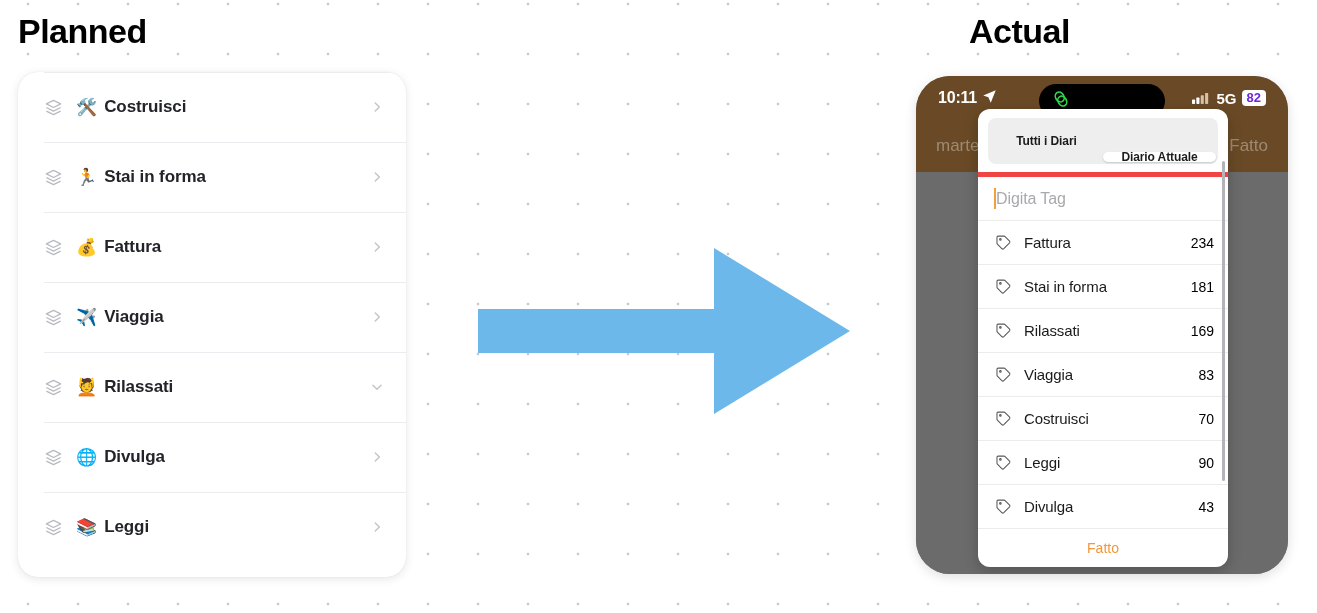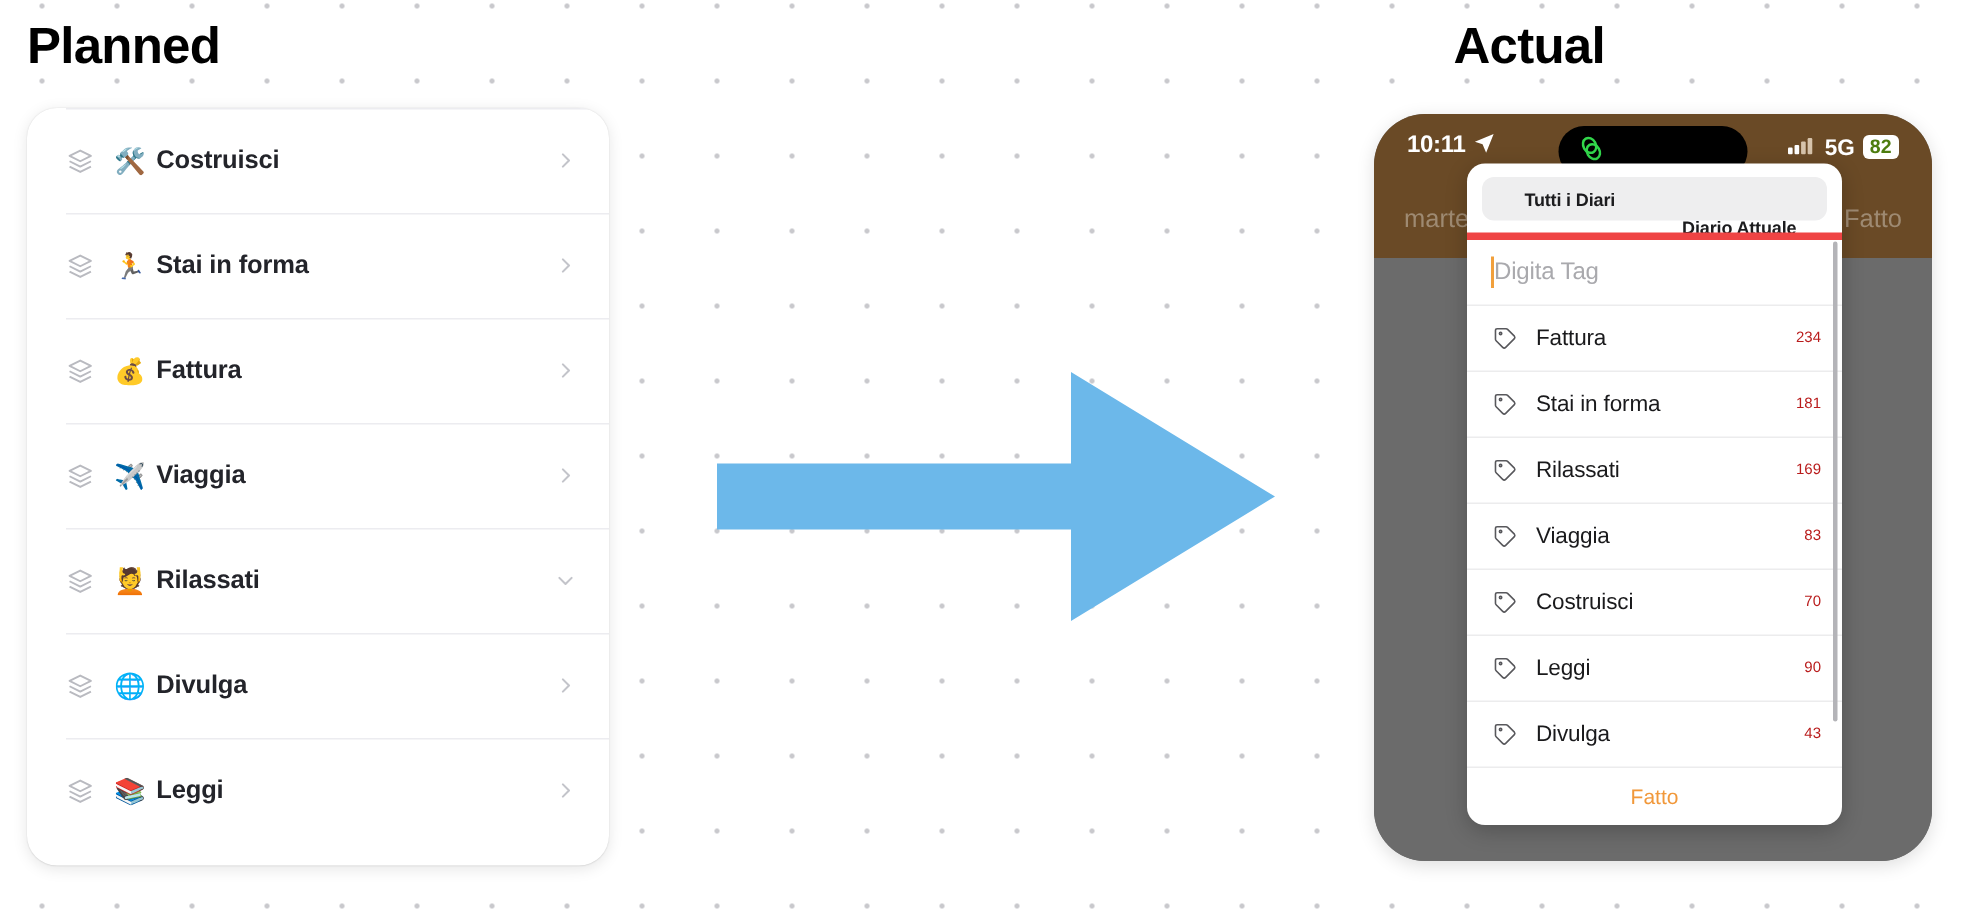--- a/index.html
+++ b/index.html
@@ -177,21 +177,21 @@
     background: #000000;
     border-radius: 18px;
     z-index: 4;
     display: flex;
     align-items: center;
     padding-left: 12px;
     box-sizing: border-box;
   }
   .battery-pill {
     background: #ffffff;
-    color: #4d7c0f;
+    color: #6d28d9;
     border-radius: 4px;
     padding: 1px 5px 1px 5px;
     font-size: 13px;
     font-weight: bold;
     line-height: 14px;
   }
   
   #navbar-date, #navbar-done {
     position: absolute;
     top: 60px;
@@ -210,21 +210,21 @@
     top: 33px;
     width: 250px;
     background: #ffffff;
     border-radius: 12px;
     box-shadow: 0 4px 14px rgba(0,0,0,0.22);
     z-index: 6;
     overflow: hidden;
   }
   #segmented-control {
     margin: 9px 10px 8px 10px;
-    height: 29px;
+    height: 46px;
     background: #eeeeef;
     border-radius: 8px;
     display: flex;
     padding: 2px;
     box-sizing: border-box;
   }
   .segment {
     flex: 1 1 50%;
     display: flex;
     align-items: center;
@@ -276,22 +276,22 @@
     margin-right: 12px;
     color: #58585c;
   }
   .tag-name {
     font-size: 15px;
     color: #1a1a1c;
     letter-spacing: -0.1px;
     flex: 1 1 auto;
   }
   .tag-count {
-    font-size: 10px;
-    color: #b91c1c;
+    font-size: 14px;
+    color: #000000;
   }
   #done-row {
     height: 38px;
     display: flex;
     align-items: center;
     justify-content: center;
     border-top: 1px solid #ececed;
   }
   #done-label {
     font-size: 14px;

